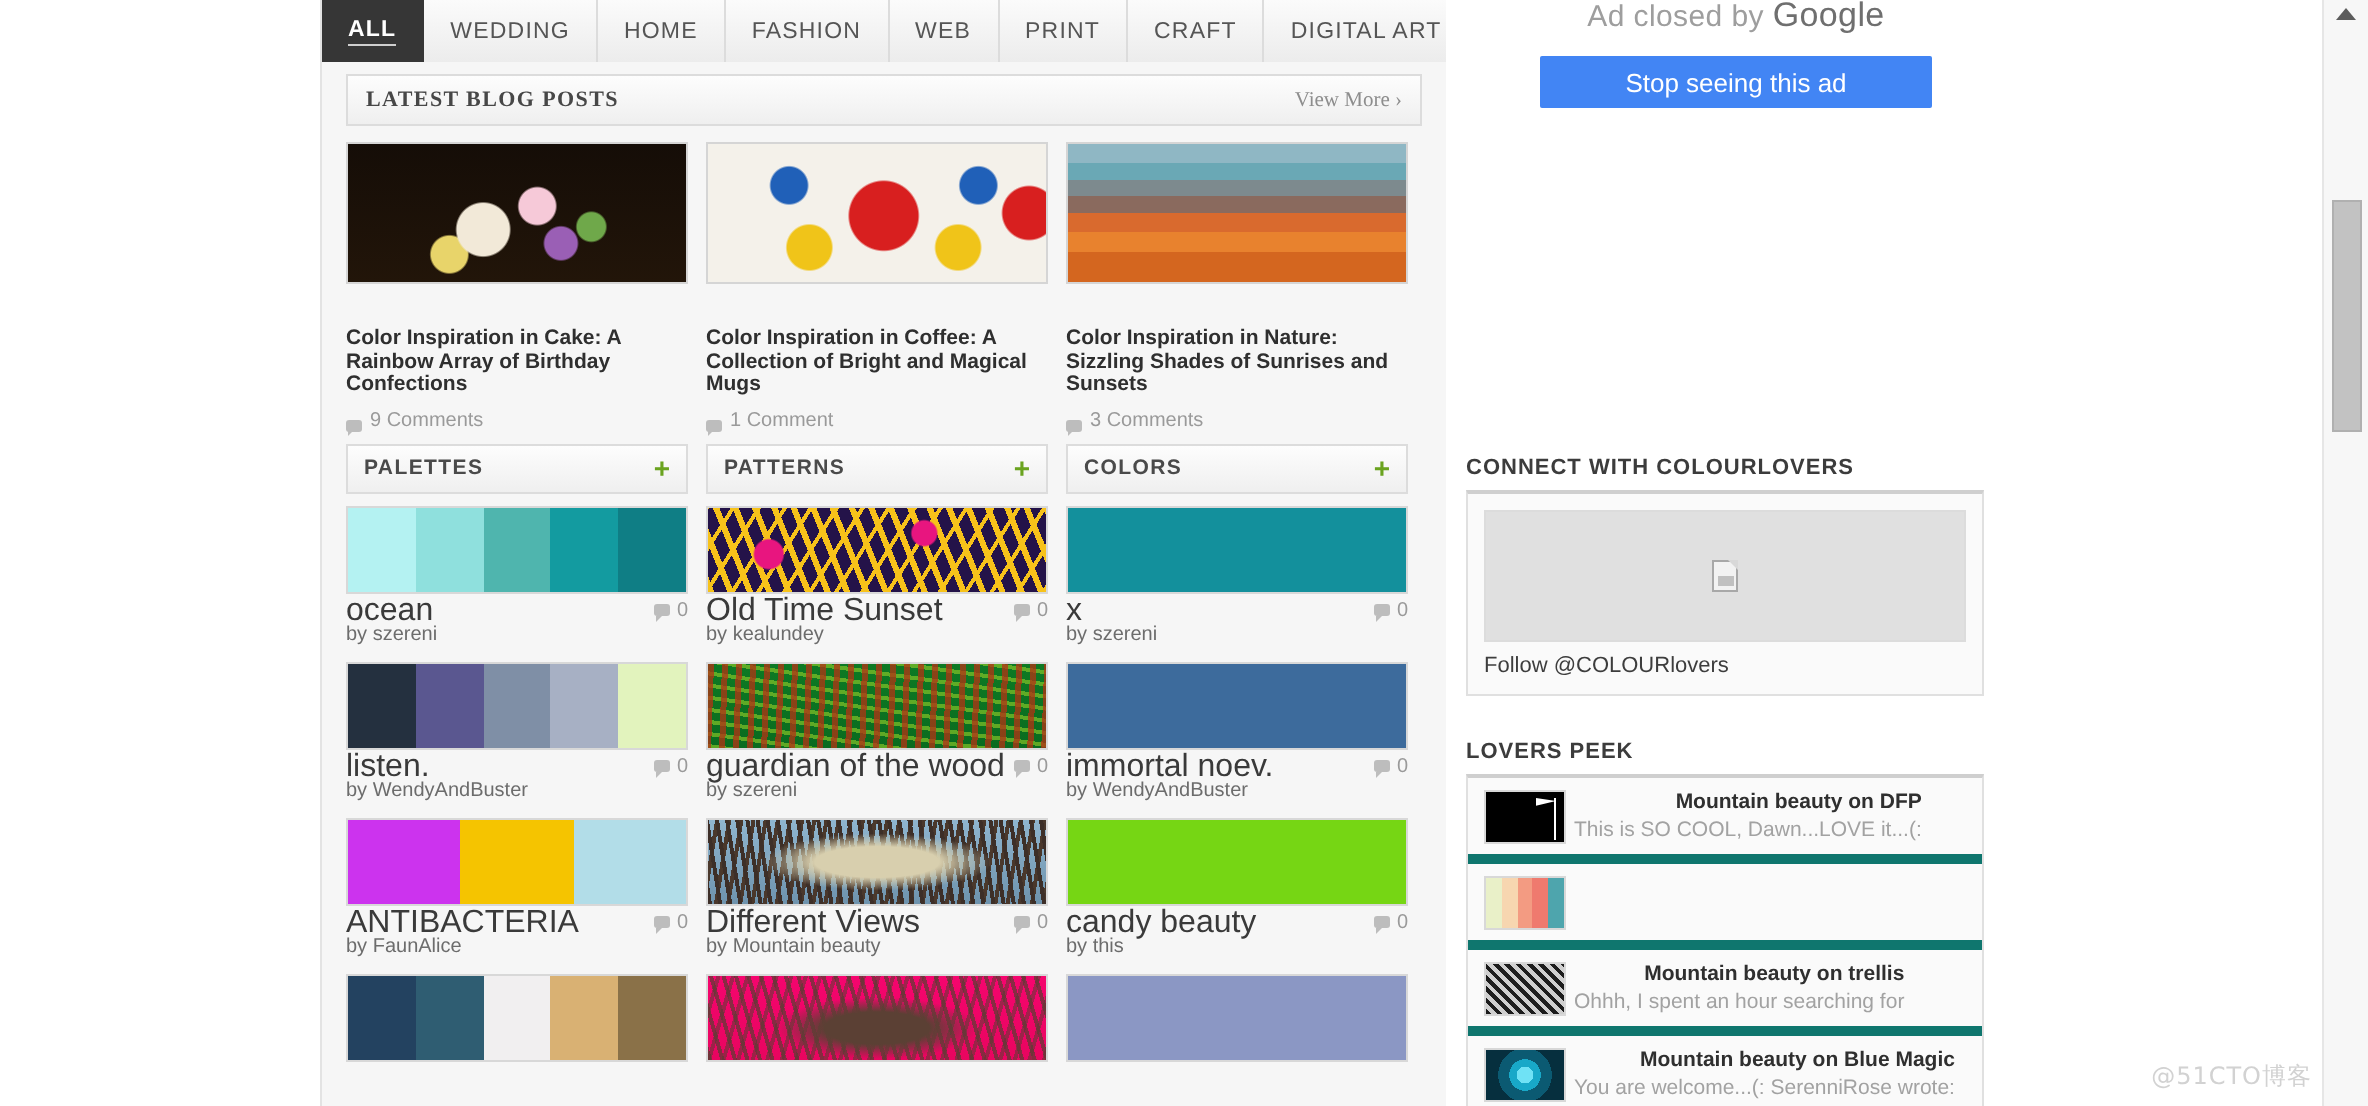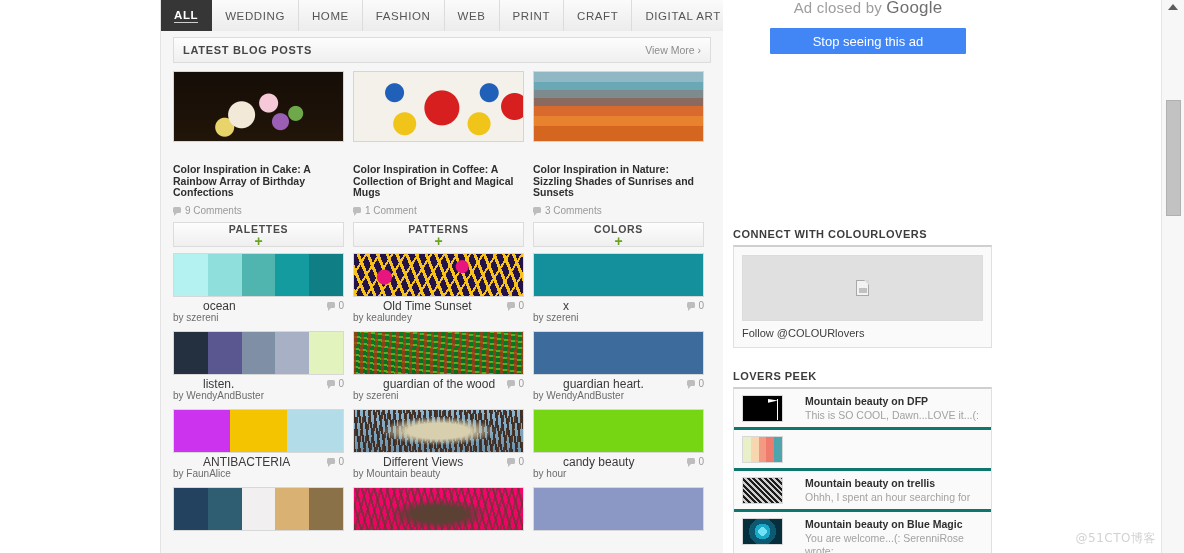--- a/index.html
+++ b/index.html
@@ -42,65 +42,66 @@
   }
   .navtab.active .tlabel { border-bottom: 1px solid #cfcfcf; padding-bottom: 1px; }
 
   
   .sectionbar {
     height: 26px; margin: 6px 12px 0 12px;
     background: linear-gradient(#fdfdfd, #efefef);
     border: 1px solid #dcdcdc;
     display: flex; align-items: center; justify-content: space-between;
     padding: 0 9px;
+    font-family: Liberation Serif, serif;
   }
   .sectionbar .title { font-size: 11px; font-weight: bold; color: #474747; letter-spacing: .7px; }
   .sectionbar .more { font-size: 10.5px; color: #8d8d8d; cursor: pointer; }
 
   
   .blogrow { display: flex; gap: 9px; padding: 8px 12px 6px 12px; }
   .blogcard { width: 171px; }
   .blogthumb {
     width: 171px; height: 71px; border: 1px solid #d5d5d5; background: #ddd;
     overflow: hidden; position: relative;
   }
   .blogtitle {
     font-size: 10.5px; line-height: 11.5px; color: #2f2f2f; font-weight: bold;
     margin-top: 22px; cursor: pointer;
   }
-  .blogmeta { font-size: 10px; color: #9a9a9a; margin-top: 6px; display: flex; align-items: center; gap: 4px; }
+  .blogmeta { font-size: 10px; color: #9a9a9a; margin-top: 6px; display: flex; align-items: flex-end; gap: 4px; }
 
   .bubble {
     display: inline-block; width: 8px; height: 6px; background: #bdbdbd;
     border-radius: 1.5px; position: relative; flex: none;
   }
   .bubble::after {
     content: ''; position: absolute; left: 1px; bottom: -2.5px;
     border-left: 3px solid #bdbdbd; border-bottom: 3px solid transparent;
   }
 
   
   .cols { display: flex; padding: 0 12px; gap: 9px; }
   .col { width: 171px; }
   .colhead {
     height: 25px; background: linear-gradient(#fdfdfd, #efefef);
     border: 1px solid #dcdcdc; display: flex; align-items: center;
-    justify-content: space-between; padding: 0 8px; margin-bottom: 6px; flex-direction: column;
+    justify-content: space-between; padding: 0 8px; margin-bottom: 6px;
   }
   .colhead .title { font-size: 10.5px; font-weight: bold; color: #4a4a4a; letter-spacing: .7px; }
   .plus { color: #6aa31f; font-size: 14px; line-height: 10px; font-weight: bold; cursor: pointer; }
 
   .item { margin-bottom: 7px; }
   .swatchbox {
     width: 171px; height: 44px; border: 1px solid #d8d8d8;
     display: flex; overflow: hidden; background: #ccc;
   }
   .swatchbox .s { height: 100%; }
   .itemmeta { display: flex; justify-content: space-between; align-items: flex-start; margin-top: 3px; }
-  .itemname { font-size: 12px; color: #3a3a3a; line-height: 12px; cursor: pointer; margin-left: 30px; }
+  .itemname { font-size: 16px; color: #3a3a3a; line-height: 12px; cursor: pointer; }
   .itemby { font-size: 10px; color: #6c6c6c; line-height: 12px; }
   .itemcount { font-size: 10px; color: #9a9a9a; display: flex; align-items: center; gap: 3px; flex: none; }
 
   
   .pat { width: 100%; height: 100%; }
   .pat1 { background:
       radial-gradient(circle at 18% 55%, #e8157f 0 7px, transparent 8px),
       radial-gradient(circle at 64% 30%, #e8157f 0 6px, transparent 7px),
       repeating-linear-gradient(68deg, #f7c21a 0 3px, transparent 3px 9px),
       repeating-linear-gradient(-58deg, #f7c21a 0 2px, transparent 2px 11px),
@@ -180,22 +181,23 @@
     content: ''; position: absolute; right: -1px; top: -1px;
     border-left: 5px solid transparent; border-top: 5px solid #d8d8d8;
   }
   .brokenimg::after {
     content: ''; position: absolute; left: 2px; bottom: 2px; width: 8px; height: 5px;
     background: #c0c0c0;
   }
   .twfollow { font-size: 11px; color: #3d3d3d; margin-top: 6px; cursor: pointer; }
 
   .peekrow {
-    display: flex; gap: 22px; padding: 6px 8px 5px 8px; border-bottom: 3px solid #0f766e;
+    display: flex; gap: 4px; padding: 6px 8px 5px 8px; border-bottom: 5px solid #0f766e;
     cursor: pointer;
+    text-align: right;
   }
   .peekthumb { width: 41px; height: 27px; flex: none; border: 1px solid #d8d8d8; overflow: hidden; }
   .peektitle { font-size: 10.5px; font-weight: bold; color: #2f2f2f; line-height: 13px; }
   .peektext { font-size: 10.5px; color: #a2a2a2; line-height: 13px; margin-top: 1px; }
 
   .th-dfp { background: #000; position: relative; }
   .th-dfp::after {
     content: ''; position: absolute; right: 4px; top: 3px; width: 10px; height: 8px;
     background: #fff; clip-path: polygon(0 0, 100% 18%, 0 48%);
   }
@@ -444,37 +446,37 @@
                 <span>0</span>
               </div>
             </div>
           </div>
           <div class="item">
             <div class="swatchbox">
               <div class="s" style="width:100%;background:#3d6b9c;"></div>
             </div>
             <div class="itemmeta">
               <div>
-                <div class="itemname">guardian heart.</div>
+                <div class="itemname">immortal noev.</div>
                 <div class="itemby">by WendyAndBuster</div>
               </div>
               <div class="itemcount">
                 <span class="bubble"></span>
                 <span>0</span>
               </div>
             </div>
           </div>
           <div class="item">
             <div class="swatchbox">
               <div class="s" style="width:100%;background:#76d614;"></div>
             </div>
             <div class="itemmeta">
               <div>
                 <div class="itemname">candy beauty</div>
-                <div class="itemby">by hour</div>
+                <div class="itemby">by this</div>
               </div>
               <div class="itemcount">
                 <span class="bubble"></span>
                 <span>0</span>
               </div>
             </div>
           </div>
           <div class="item">
             <div class="swatchbox">
               <div class="s" style="width:100%;background:#8b97c4;"></div>

